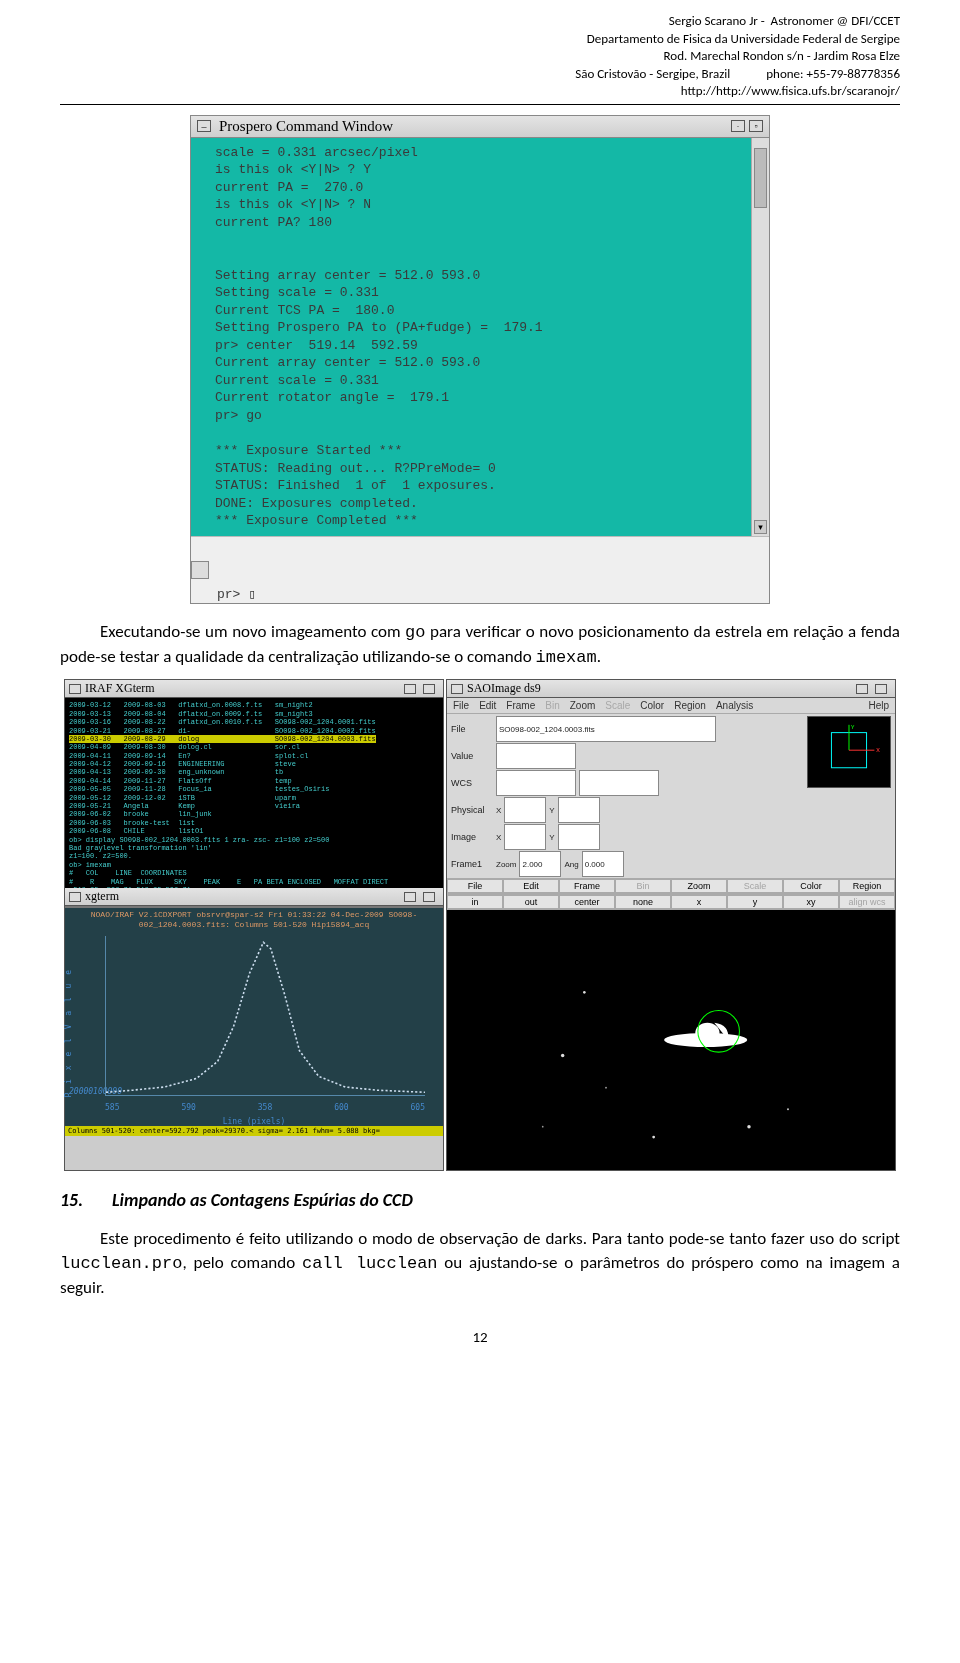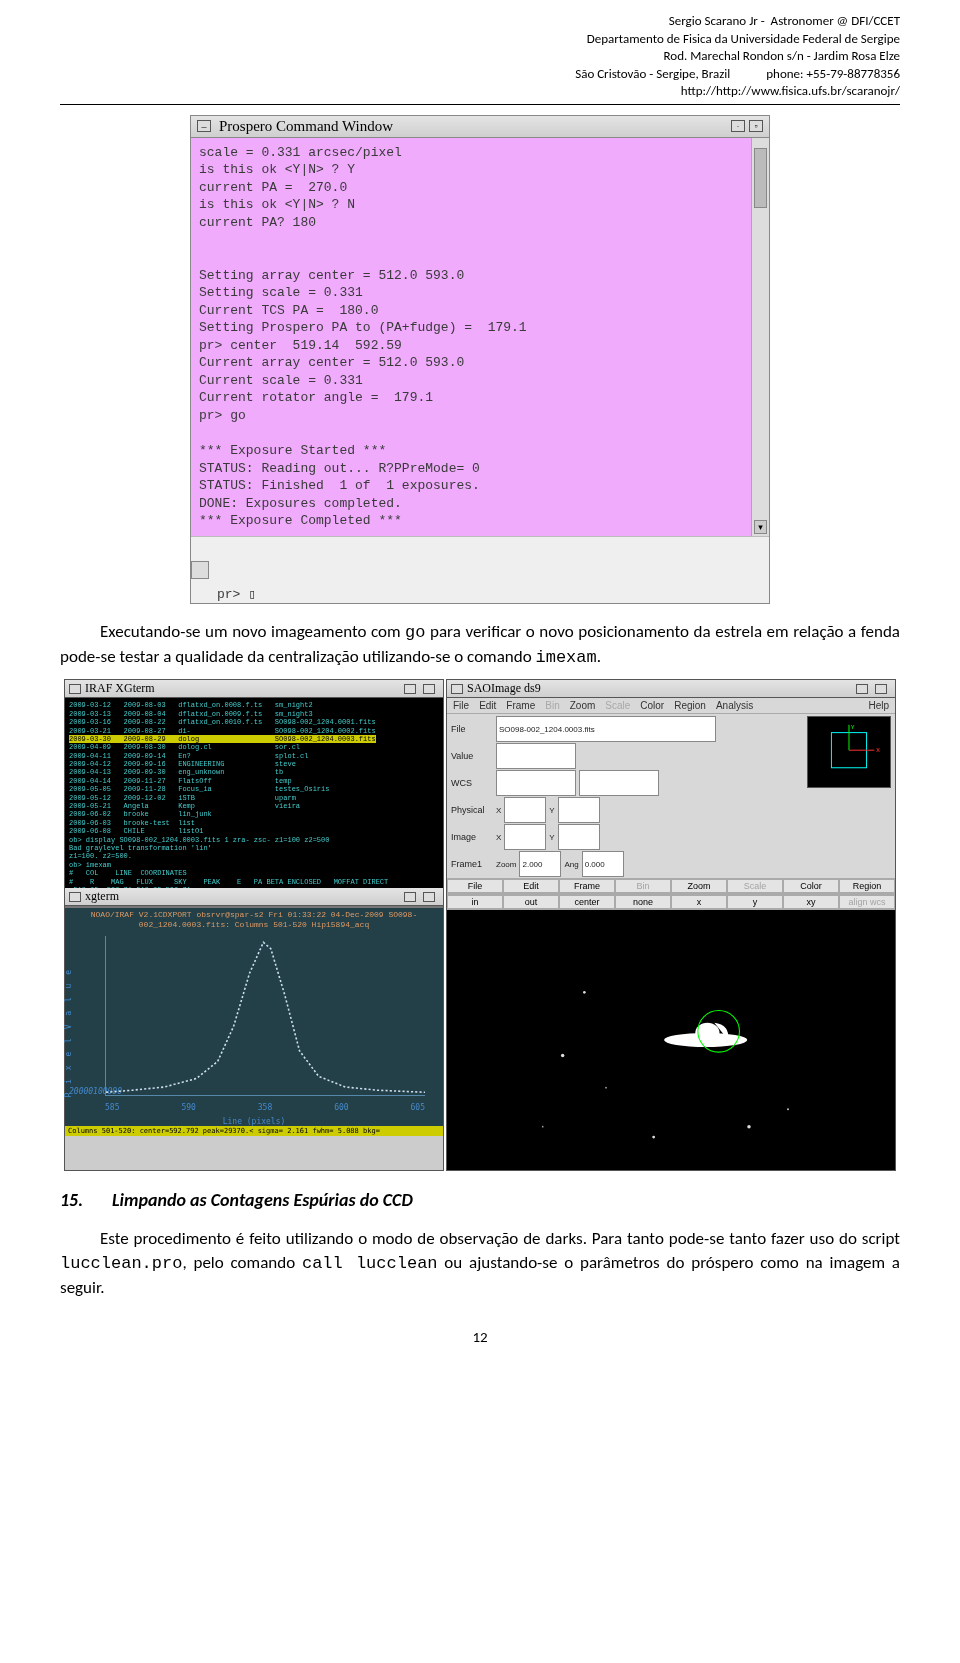--- a/index.html
+++ b/index.html
@@ -16,21 +16,21 @@
 .header-block { text-align:right; font-size:13px; line-height:1.35; }
 .header-block .line { white-space:pre-wrap; }
 .header-rule { border:none; border-top:1px solid #000; margin:4px 0 10px; }
 .phone-row { display:flex; justify-content:flex-end; gap:36px; }
 
 .prospero-window { width:580px; margin:8px auto 16px; border:1px solid #888; background:#e8e8e8; }
 .prospero-title { background:linear-gradient(#e4e4e4,#cfcfcf); border-bottom:1px solid #888; display:flex; align-items:center; padding:2px 6px; font-family:"Times New Roman",serif; font-size:15px; }
 .prospero-title .dash { width:14px; height:12px; border:1px solid #555; background:#ddd; margin-right:8px; display:flex; align-items:center; justify-content:center; font-size:10px; }
 .prospero-title .right-ctrls { margin-left:auto; display:flex; gap:4px; }
 .prospero-title .ctrl { width:14px; height:12px; border:1px solid #555; background:#ddd; font-size:9px; display:flex; align-items:center; justify-content:center; }
-.prospero-body { background:#f0abfc; padding:6px 8px; font-family:"Courier New",monospace; font-size:13px; line-height:1.35; white-space:pre; color:#3a3a3a; }
+.prospero-body { background:#14b8a6; padding:6px 24px; font-family:"Courier New",monospace; font-size:13px; line-height:1.35; white-space:pre; color:#3a3a3a; }
 .prospero-wrap { display:flex; }
 .prospero-body-wrap { flex:1; }
 .scrollbar { width:18px; background:#ddd; border-left:1px solid #aaa; position:relative; }
 .scrollbar .thumb { position:absolute; left:2px; right:2px; top:10px; height:60px; background:#bbb; border:1px solid #888; }
 .scrollbar .arrow { position:absolute; left:2px; right:2px; height:14px; border:1px solid #888; background:#ccc; font-size:9px; display:flex; align-items:center; justify-content:center; }
 .scrollbar .arrow.bottom { bottom:2px; }
 .prospero-cmdline { background:#efefef; border-top:1px solid #bbb; display:flex; align-items:center; }
 .prospero-cmdline .corner { width:18px; height:18px; background:#ddd; border:1px solid #888; }
 .prospero-cmdline .text { flex:1; padding:1px 8px; font-family:"Courier New",monospace; font-size:13px; color:#3a3a3a;margin-top:48px; }
 

